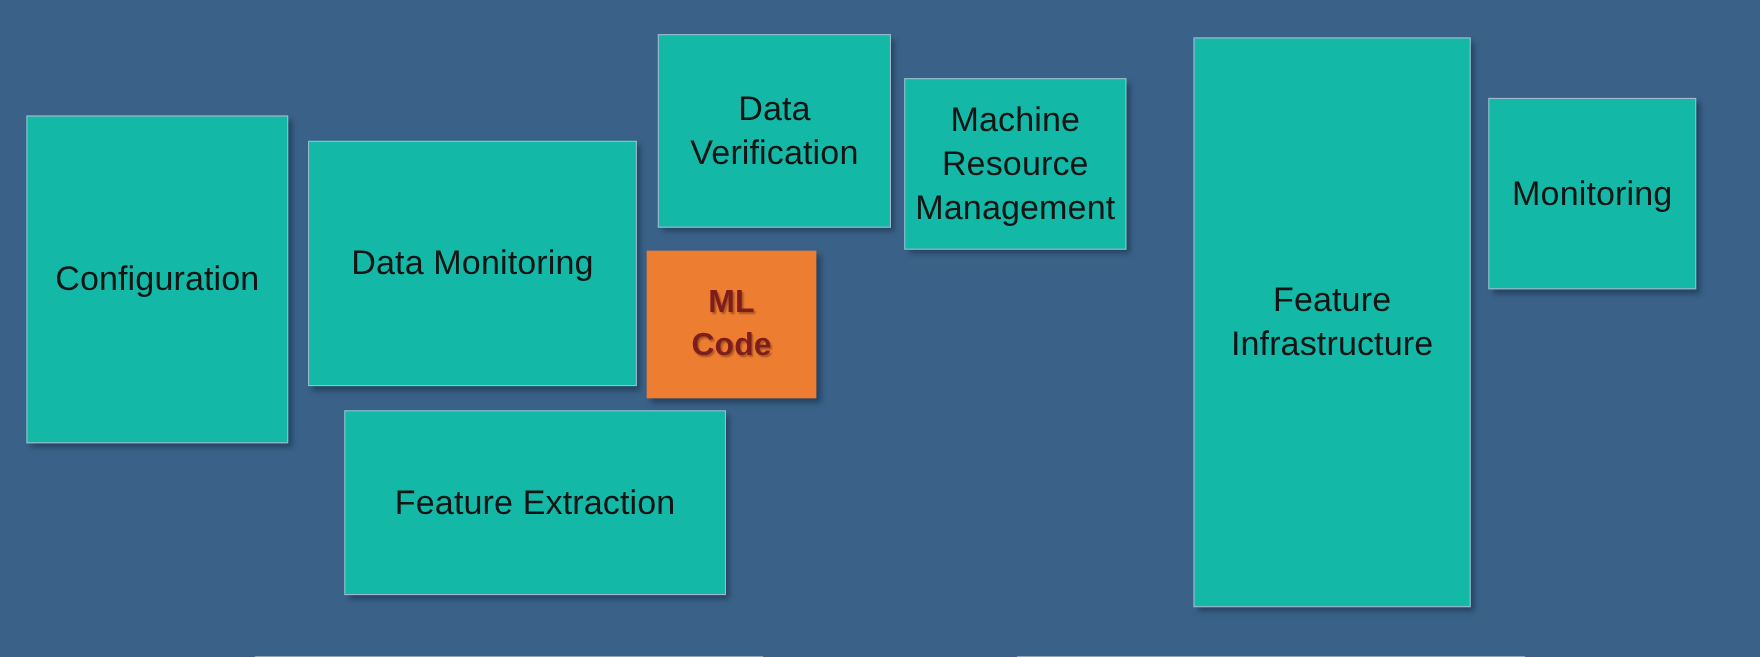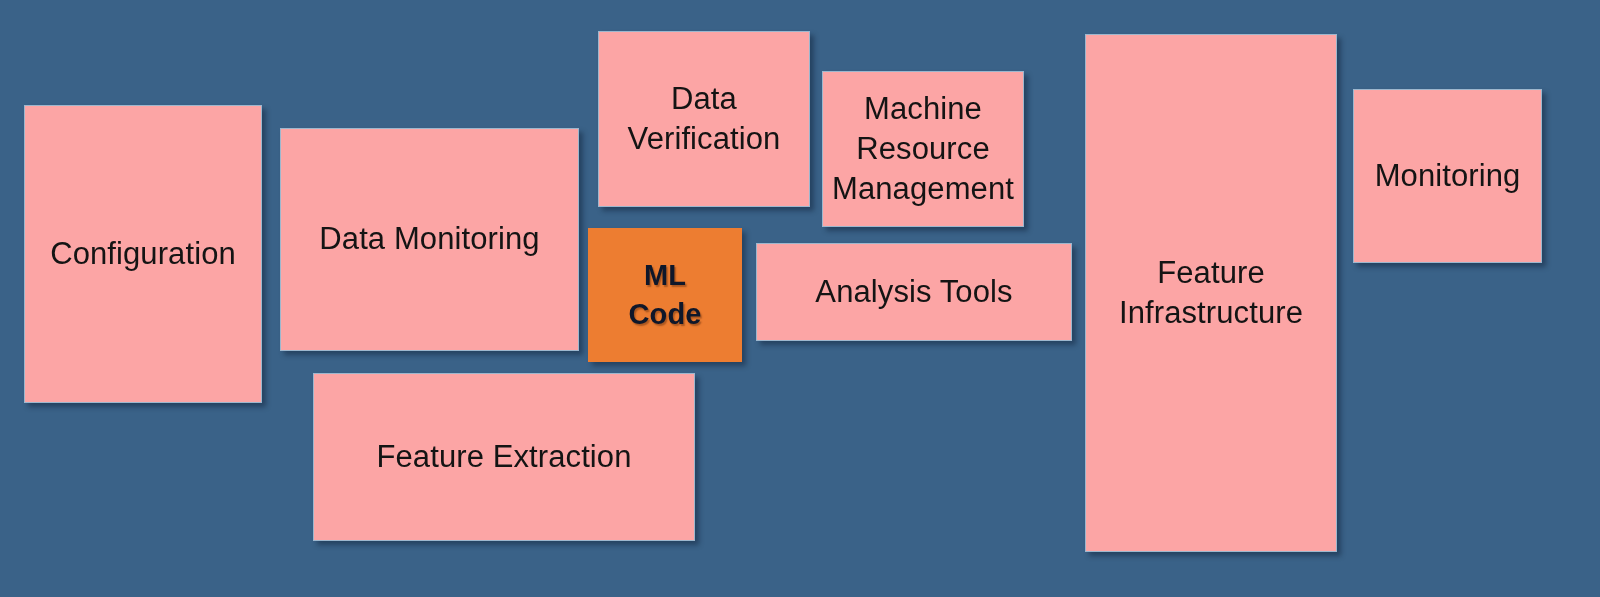--- a/index.html
+++ b/index.html
@@ -15,37 +15,37 @@
     overflow: hidden;
     font-family: "Liberation Sans", sans-serif;
   }
   .box {
     position: absolute;
     box-sizing: border-box;
     display: flex;
     align-items: center;
     justify-content: center;
     text-align: center;
-    background: #fca5a5;
+    background: #14b8a6;
     border: 1px solid #9DB7CE;
     box-shadow: 4px 4px 5px rgba(10, 24, 45, 0.42);
     color: #141414;
     font-size: 31px;
     line-height: 1.30;
     letter-spacing: 0.1px;
     padding: 2px 8px;
   }
   .box .label {
     display: block;
     white-space: pre-line;
   }
   .box.accent {
     background: #ED7D31;
     border: 1px solid #ED7D31;
-    color: #0f172a;
+    color: #7f1d1d;
     font-weight: bold;
     font-size: 29px;
     line-height: 1.33;
     text-shadow: 1.5px 1.5px 1.5px rgba(90, 40, 10, 0.45);
   }
 </style>
 </head>
 <body>
 
 <div id="canvas" style="background: rgb(58, 98, 136);">
@@ -61,26 +61,23 @@
     </div>
     <div class="box" style="left: 822px; top: 71px; width: 202px; height: 156px;">
       <span class="label">Machine
 Resource
 Management</span>
     </div>
     <div class="box accent" style="left: 588px; top: 228px; width: 154px; height: 134px;">
       <span class="label">ML
 Code</span>
     </div>
-    <div class="box" style="left: 756px; top: 243px; width: 316px; height: 98px;">
-      <span class="label">Analysis Tools</span>
-    </div>
     <div class="box" style="left: 1085px; top: 34px; width: 252px; height: 518px;">
       <span class="label">Feature
 Infrastructure</span>
     </div>
     <div class="box" style="left: 1353px; top: 89px; width: 189px; height: 174px;">
       <span class="label">Monitoring</span>
     </div>
-    <div class="box" style="left: 313px; top: 373px; width: 382px; height: 168px;">
+    <div class="box" style="left: 313px; top: 373px; width: 347px; height: 168px;">
       <span class="label">Feature Extraction</span>
     </div>
   </div>
 
 </body></html>

